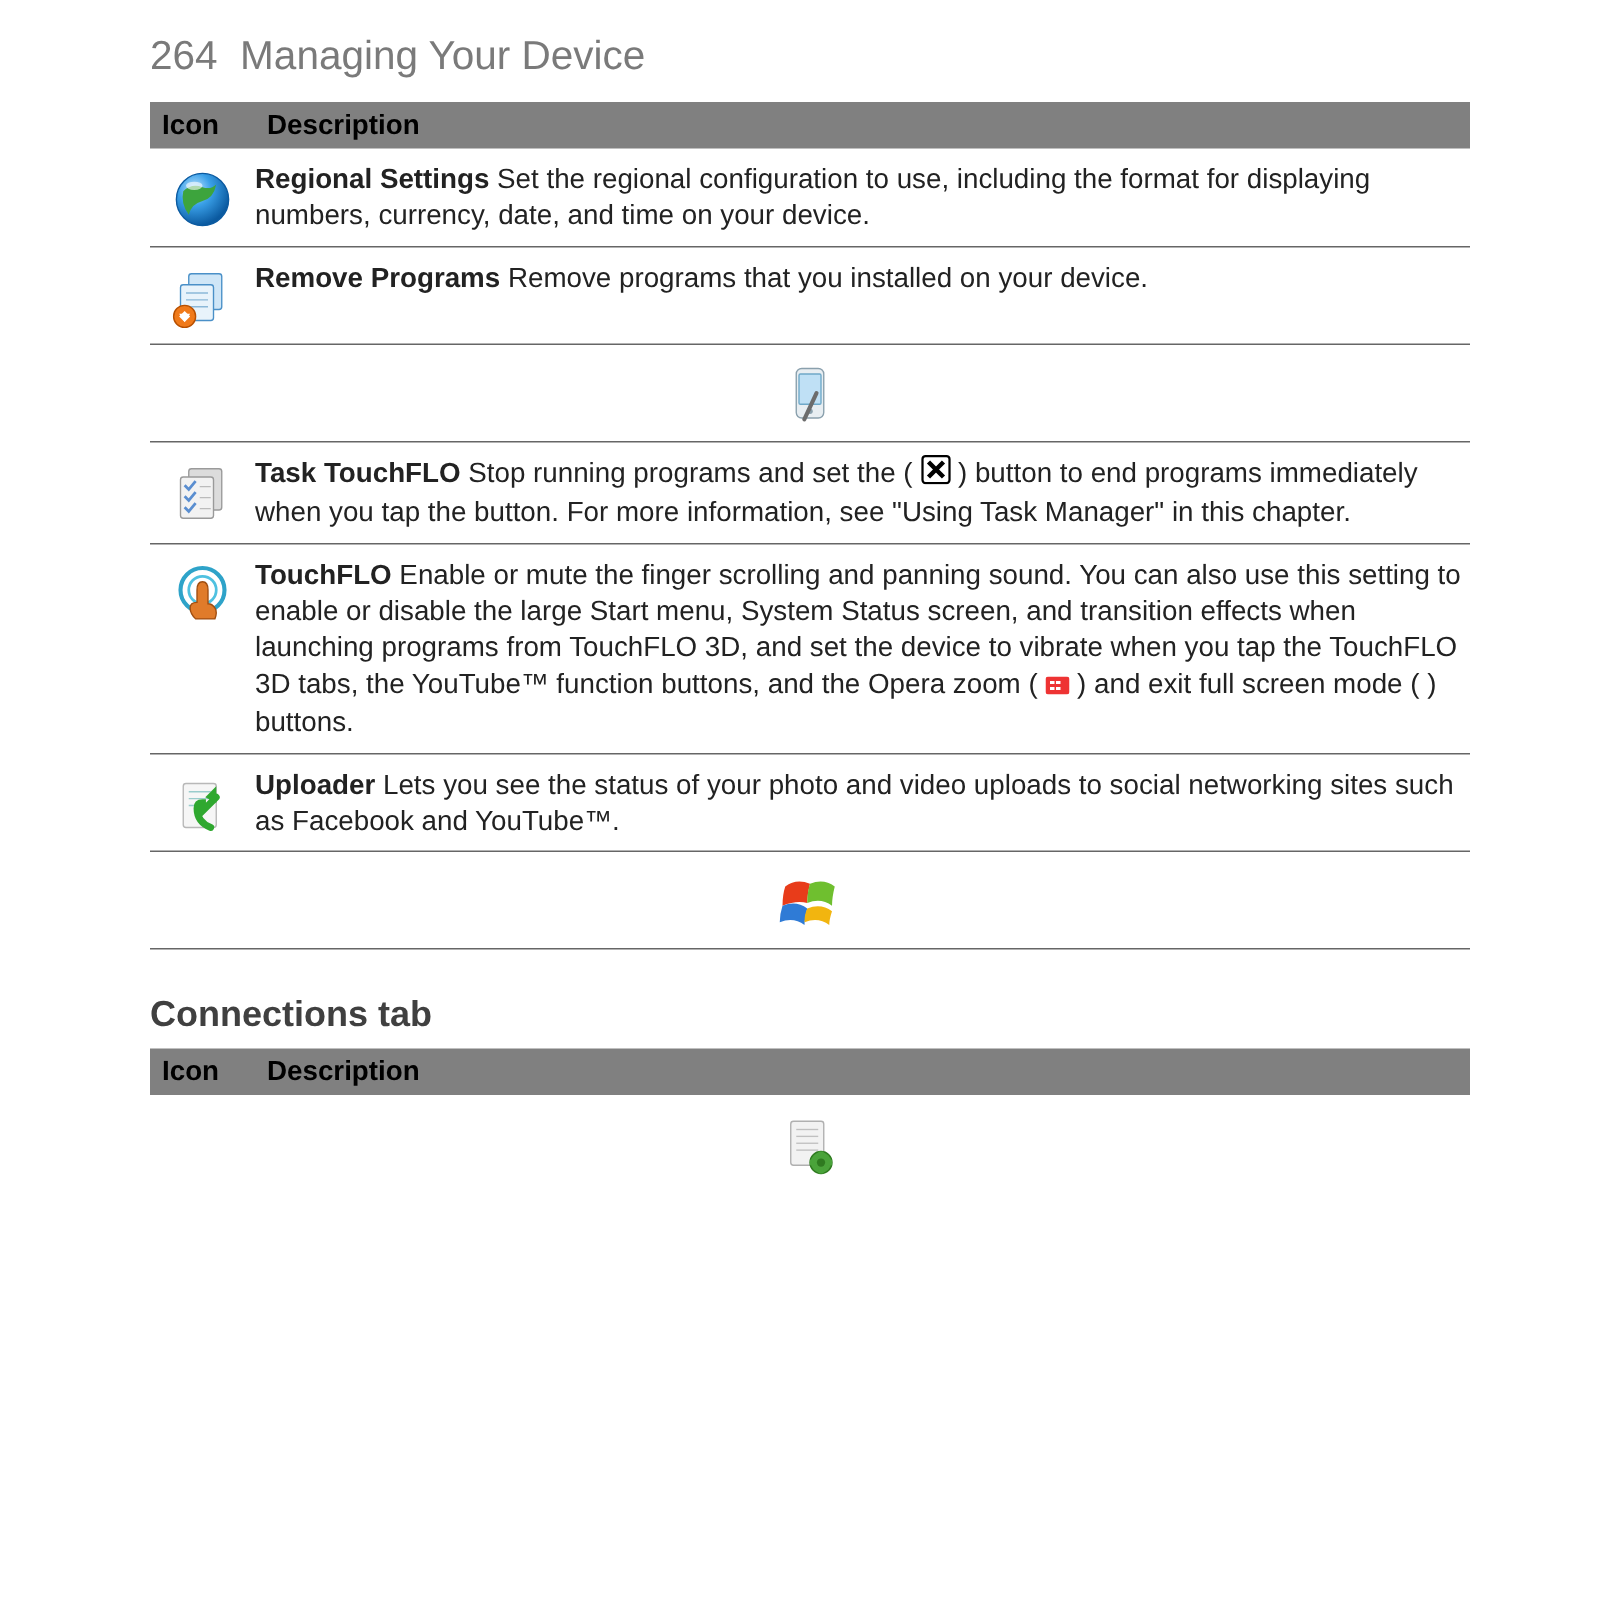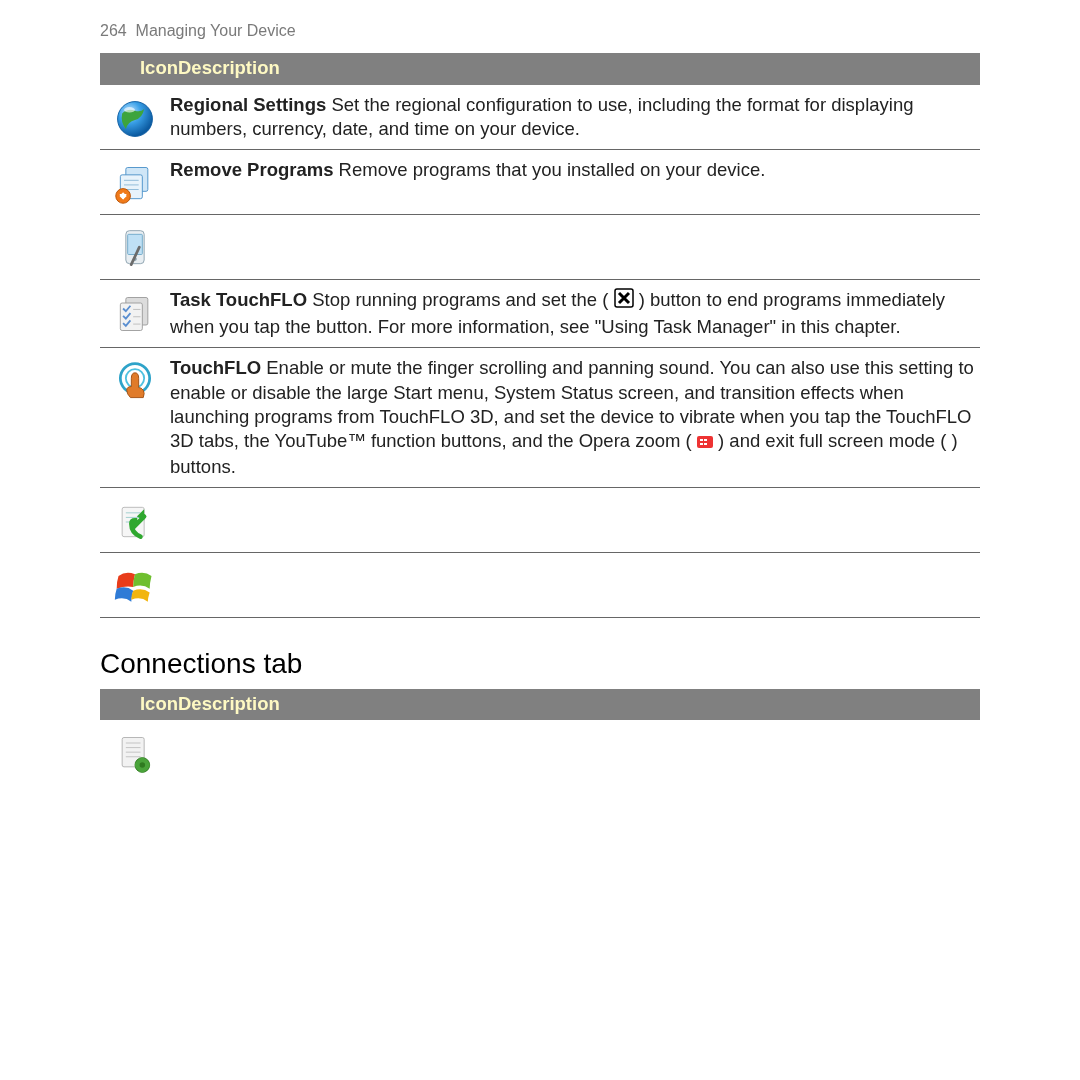--- a/index.html
+++ b/index.html
@@ -6,61 +6,61 @@
     font-family: "Segoe UI", "Myriad Pro", Arial, sans-serif;
     margin: 0;
     padding: 20px 100px 30px 100px;
     color: #222;
     font-size: 18.5px;
     line-height: 1.32;
     -webkit-font-smoothing: antialiased;
   }
   .page-header {
     color: #7a7a7a;
-    font-size: 16px;
+    font-size: 27px;
     font-weight: 400;
     margin-bottom: 12px;
   }
   .page-header .num {
     color: #7a7a7a;
   }
   .tbl-header {
     background: #808080;
-    color: #fef9c3;
+    color: #000000;
     font-weight: 700;
     padding: 3px 8px 4px 8px;
     display: flex;
-    text-align: right;
   }
   .tbl-header .col-icon {
     width: 70px;
   }
   .row {
     display: flex;
     border-bottom: 1px solid #666;
     padding: 8px 0 8px 0;
+    justify-content: center;
   }
   .row:last-child { border-bottom: 1px solid #666; }
   .icon-cell {
     width: 70px;
     flex: 0 0 70px;
     display: flex;
     justify-content: center;
     align-items: flex-start;
     padding-top: 4px;
   }
   .desc-cell {
     flex: 1;
     padding-right: 6px;
   }
   .desc-cell b { font-weight: 700; }
   h2.section {
-    color: #000000;
-    font-size: 28px;
-    font-weight: 400;
+    color: #404040;
+    font-size: 24px;
+    font-weight: 700;
     margin: 28px 0 6px 0;
   }
   .inline-icon {
     display: inline-block;
     vertical-align: middle;
   }
   
   .ic48 { width: 44px; height: 44px; }
 </style>
 </head>
@@ -169,20 +169,23 @@
 <div class="row">
   <div class="icon-cell">
     <svg class="ic48" viewBox="0 0 48 48">
       <rect x="10" y="8" width="24" height="32" rx="2" fill="#f6f6f6" stroke="#b8b8b8"></rect>
       <line x1="14" y1="14" x2="30" y2="14" stroke="#9cc"></line>
       <line x1="14" y1="19" x2="30" y2="19" stroke="#9cc"></line>
       <line x1="14" y1="24" x2="30" y2="24" stroke="#9cc"></line>
       <path d="M30 40 q-10 -4 -10 -14 q0 -4 4 -4 l0 6 l10 -10" fill="none" stroke="#2fa82f" stroke-width="5" stroke-linecap="round"></path>
       <polygon points="34,10 26,18 34,22" fill="#2fa82f"></polygon>
     </svg>
+  </div>
+  <div class="desc-cell">
+    <b>Uploader</b><span>  Lets you see the status of your photo and video uploads to social networking sites such as Facebook and YouTube™.</span>
   </div>
 </div>
 
 <div class="row">
   <div class="icon-cell">
     <svg class="ic48" viewBox="0 0 48 48">
       <path d="M6 12 q8 -6 18 -2 q-2 8 -2 14 q-8 -2 -18 2 q0 -8 2 -14z" fill="#e83c1a"></path>
       <path d="M24 10 q10 -4 18 2 q-2 8 -2 14 q-8 -6 -18 -2 q0 -8 2 -14z" fill="#6fbf2f"></path>
       <path d="M4 26 q10 -4 18 2 q-2 8 -2 12 q-8 -6 -18 -2 q0 -6 2 -12z" fill="#2f7bd6"></path>
       <path d="M22 28 q10 -4 18 2 q-2 6 -2 10 q-8 -6 -18 -2 q0 -6 2 -10z" fill="#f2b50f"></path>

